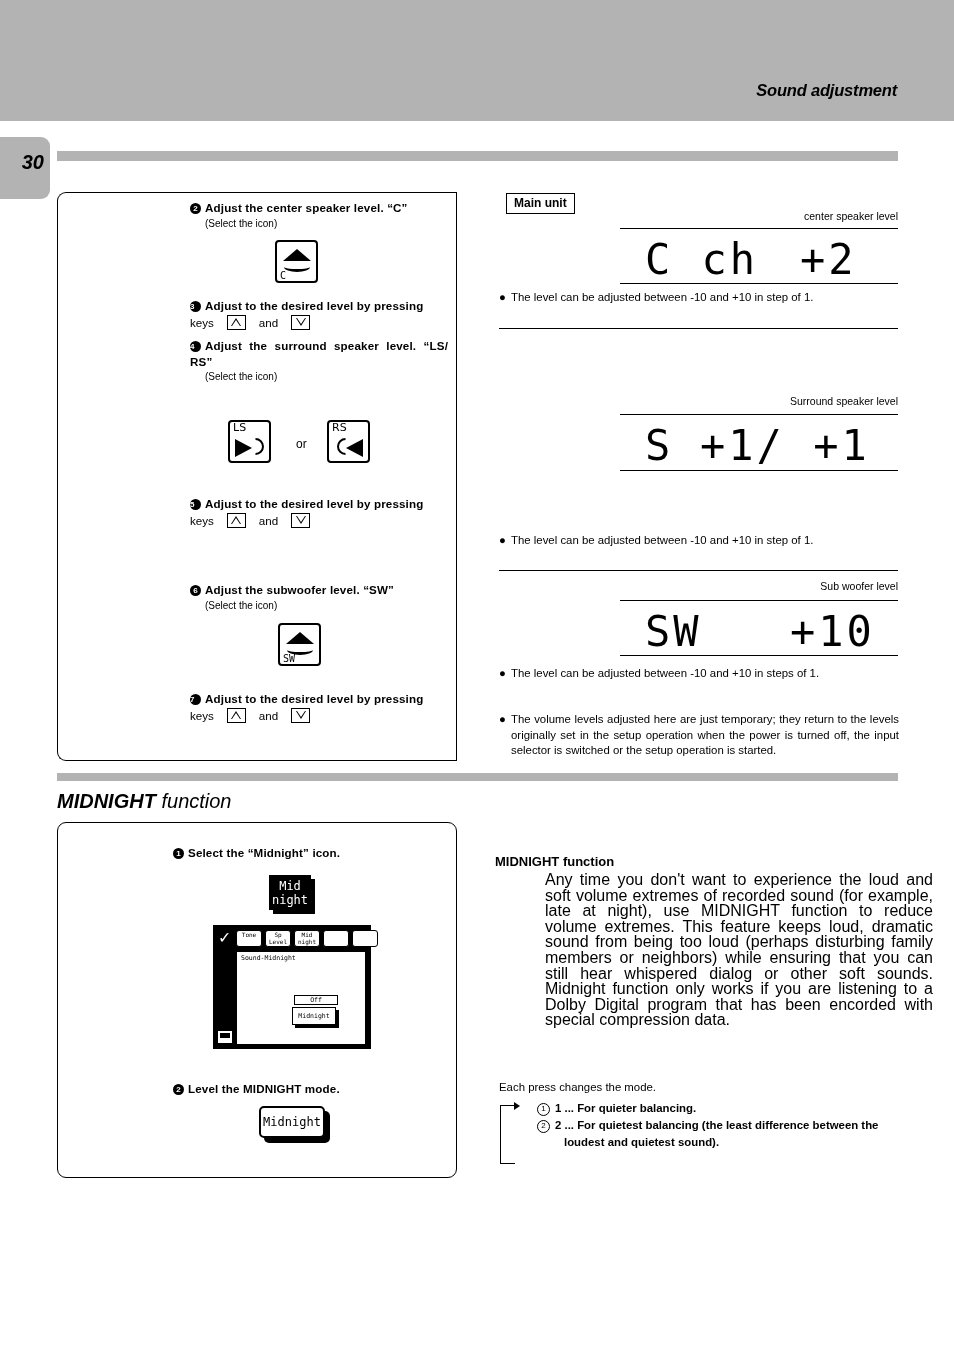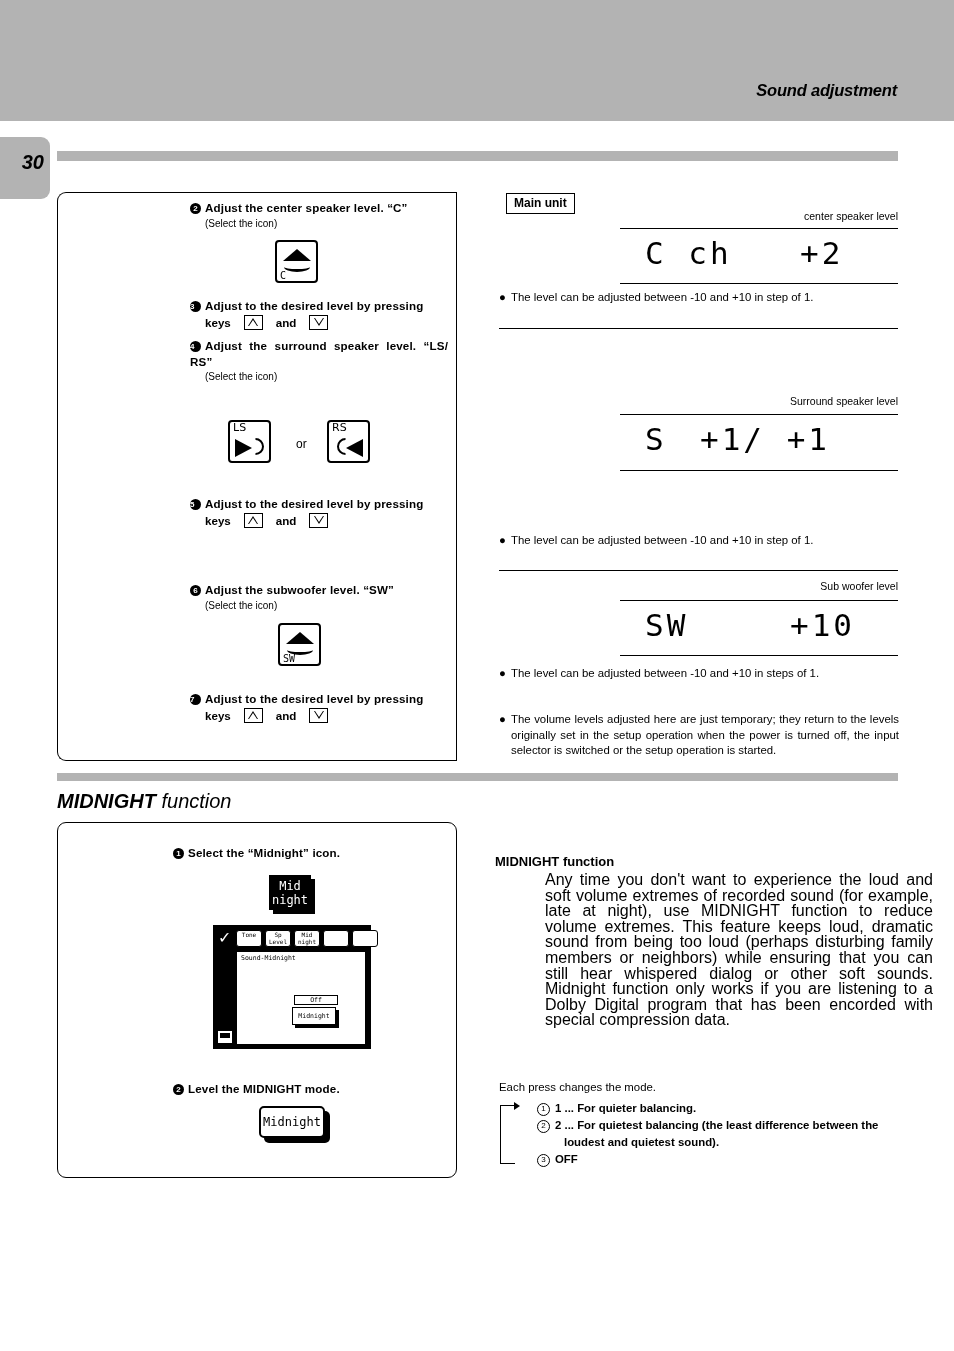--- a/index.html
+++ b/index.html
@@ -108,27 +108,27 @@
   .sub-note {
     font-size: 10px;
     font-weight: normal;
     color: #000;
     margin-top: 2px;
     margin-left: 15px;
   }
 
   
   .keyrow {
-    margin-left: 15px;
+    margin-left: 0;
     margin-top: 1px;
     display: flex;
     align-items: center;
     gap: 13px;
     font-size: 11.6px;
-    font-weight: bold;
+    font-weight: normal;
   }
   .key-btn {
     display: inline-block;
     width: 19px; height: 15px;
     border: 1.3px solid #000;
     position: relative;
     box-sizing: border-box;
   }
   .key-btn .tri {
     position: absolute;
@@ -248,21 +248,21 @@
     text-align: right;
   }
   .disp-rule {
     position: absolute;
     height: 1.4px;
     background: #000;
   }
   .lcd {
     position: absolute;
     font-family: "DejaVu Sans Mono", monospace;
-    font-size: 31px;
+    font-size: 42px;
     letter-spacing: 3px;
     color: #000;
     white-space: pre;
   }
   .lcd-left { }
   .lcd-right { }
 
   .rc-bullet {
     position: absolute;
     font-size: 11.4px;
@@ -758,16 +758,13 @@
 
 <div class="loop"></div>
 <div class="mode-list">
   <span class="mode-item">
     <span class="circ">1</span><span>1 ... For quieter balancing.</span>
   </span>
   <span class="mode-item">
     <span class="circ">2</span><span>2 ... For quietest balancing (the least difference between the</span>
   </span>
   <span class="mode-cont">loudest and quietest sound).</span>
-  <span class="mode-item">
-    <span class="circ">3</span><span>OFF</span>
-  </span>
 </div>
 
 </body></html>

